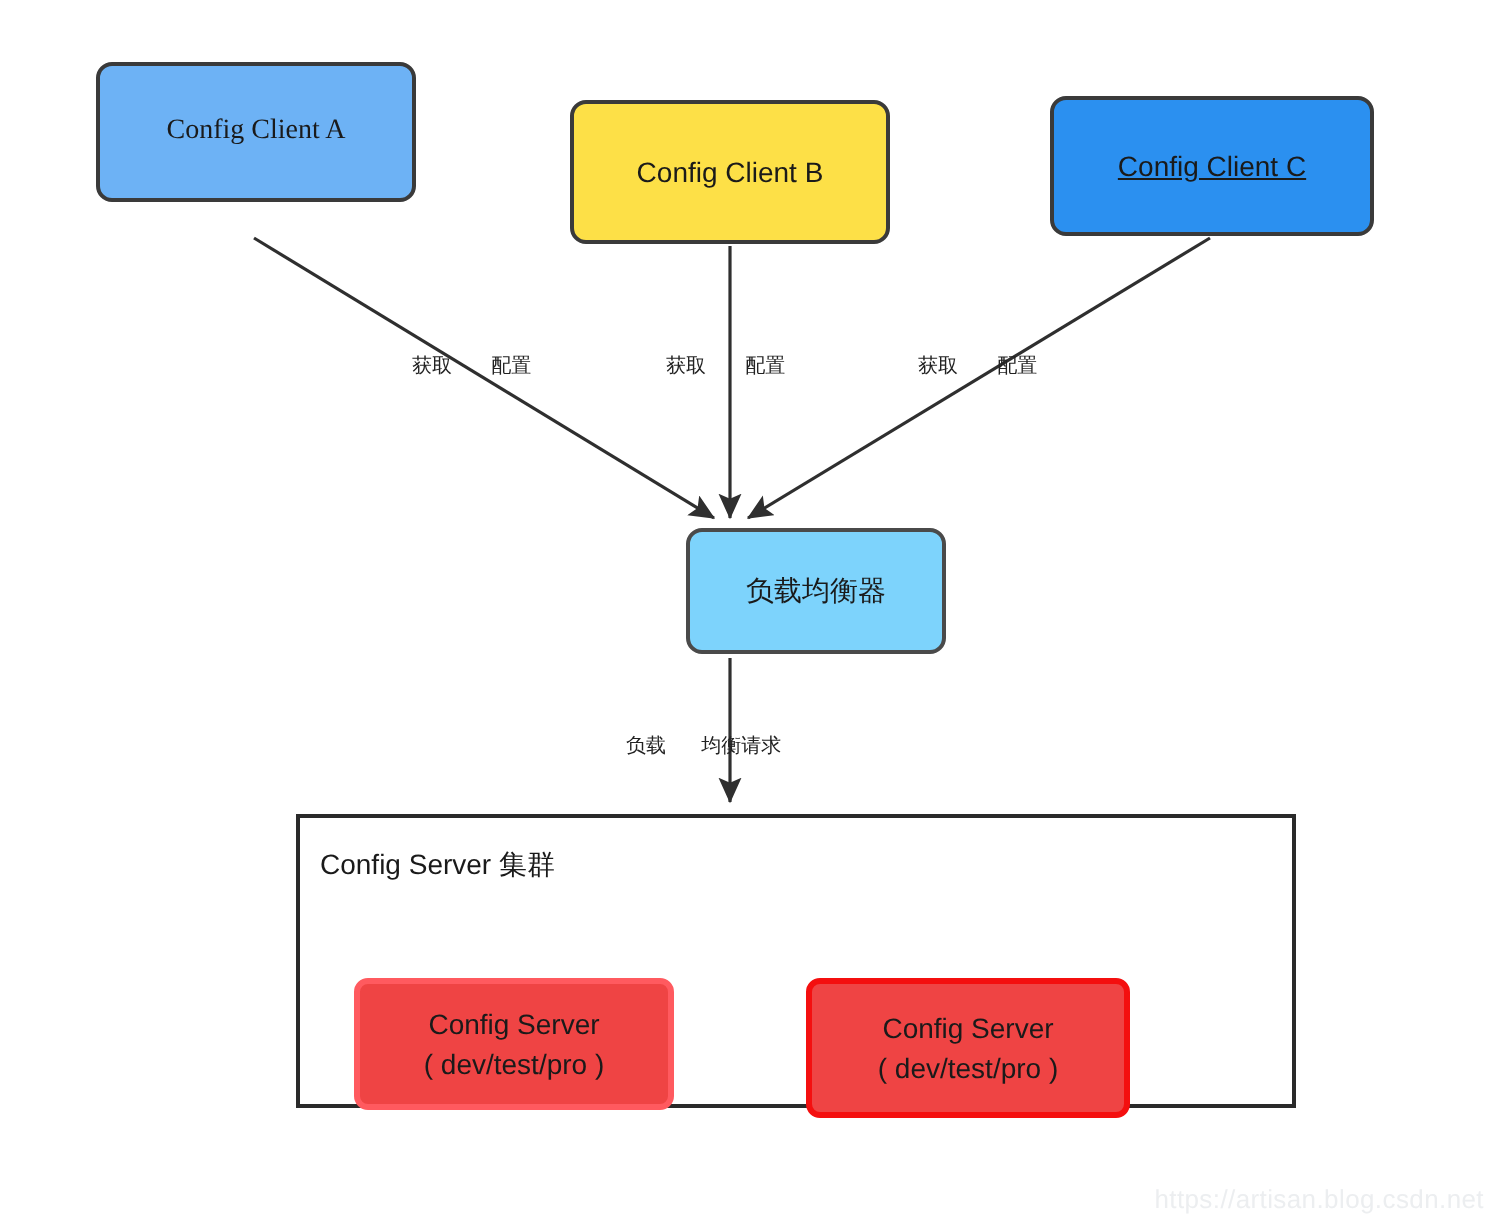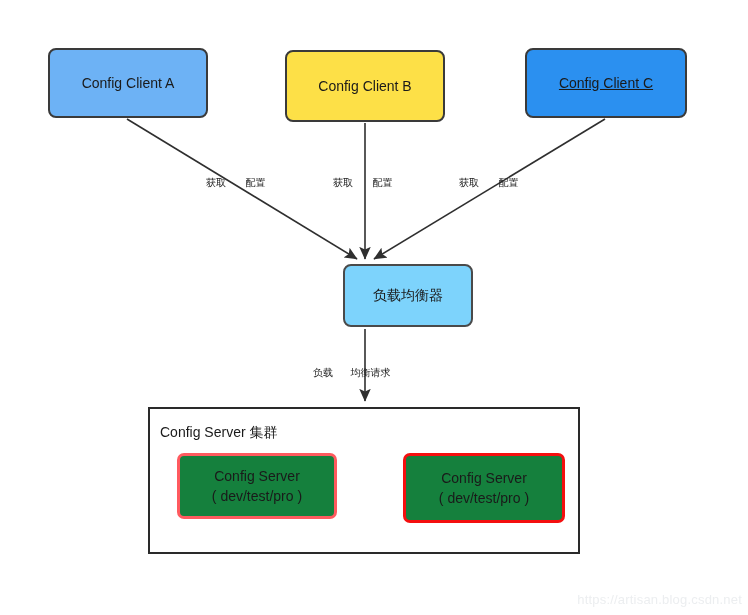--- a/index.html
+++ b/index.html
@@ -34,22 +34,23 @@
     color: #1a1a1a;
     line-height: 1.35;
   }
   
   .client {
     border: 2px solid #3a3a3a;
     border-radius: 8px;
     font-size: 14px;
   }
   #client-a {
-    left: 48px;  top: 48px;  width: 160px; height: 70px;
+    left: 48px;  top: 31px;  width: 160px; height: 70px;
     background: #6db2f5;
+    font-family: Liberation Serif, serif;
   }
   #client-b {
     left: 285px; top: 50px;  width: 160px; height: 72px;
     background: #fde047;
   }
   #client-c {
     left: 525px; top: 48px;  width: 162px; height: 70px;
     background: #2b90f0;
     text-decoration: underline;
   }
@@ -57,47 +58,48 @@
   #load-balancer {
     left: 300px; top: 264px; width: 130px; height: 63px;
     background: #7dd3fc;
     border: 2px solid #4a4a4a;
     border-radius: 8px;
     font-size: 14px;
     margin-left: 43px;
   }
   
   #cluster {
-    left: 148px; top: 407px; width: 432px; height: 147px;
+    left: 148px; top: 407px; width: 500px; height: 147px;
     background: #ffffff;
     border: 2px solid #2a2a2a;
     border-radius: 0;
     display: block;
   }
   #cluster-title {
     position: absolute;
     left: 10px;
     top: 14px;
     font-size: 14px;
     color: #1a1a1a;
     white-space: nowrap;
   }
   
   .server {
     position: absolute;
     box-sizing: border-box;
-    background: #15803d;
+    background: #ef4444;
     border-radius: 7px;
     display: flex;
     flex-direction: column;
     align-items: center;
     justify-content: center;
     font-size: 14px;
     color: #1a1a1a;
     line-height: 1.45;
+    margin-top: 36px;
   }
   #server-1 {
     left: 27px;  top: 44px; width: 160px; height: 66px;
     border: 3px solid #ff5a5f;
   }
   #server-2 {
     left: 253px; top: 44px; width: 162px; height: 70px;
     border: 3px solid #f40f0f;
   }
   

